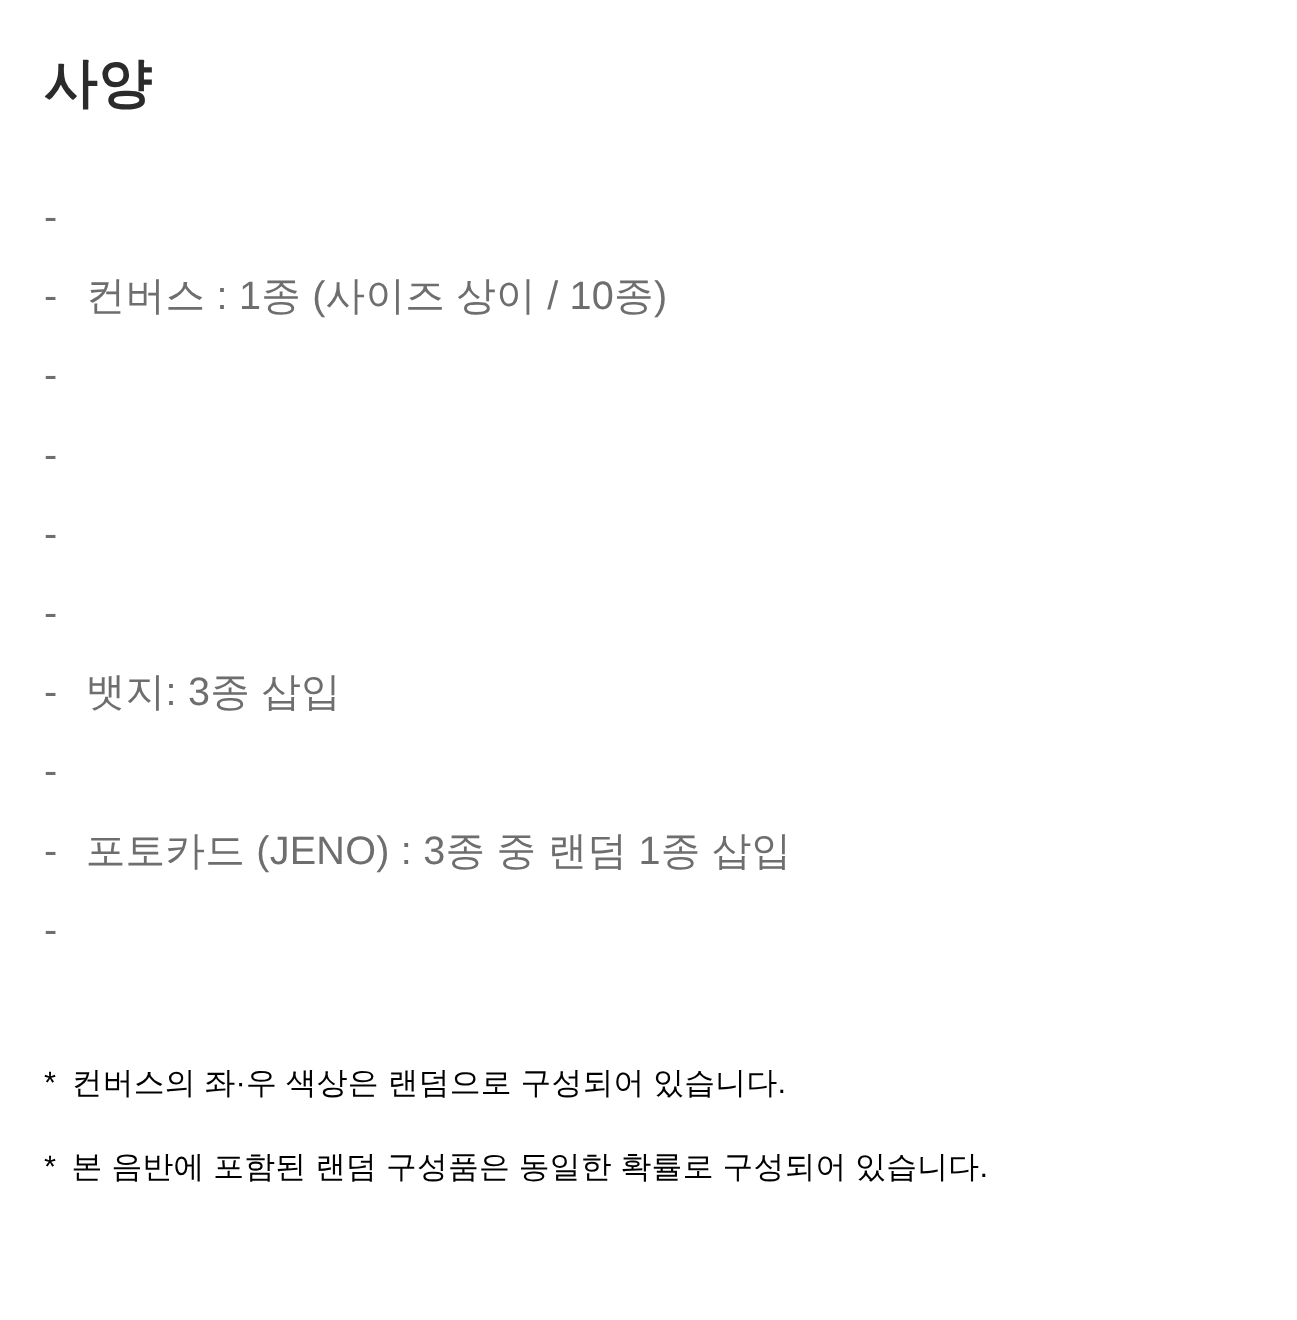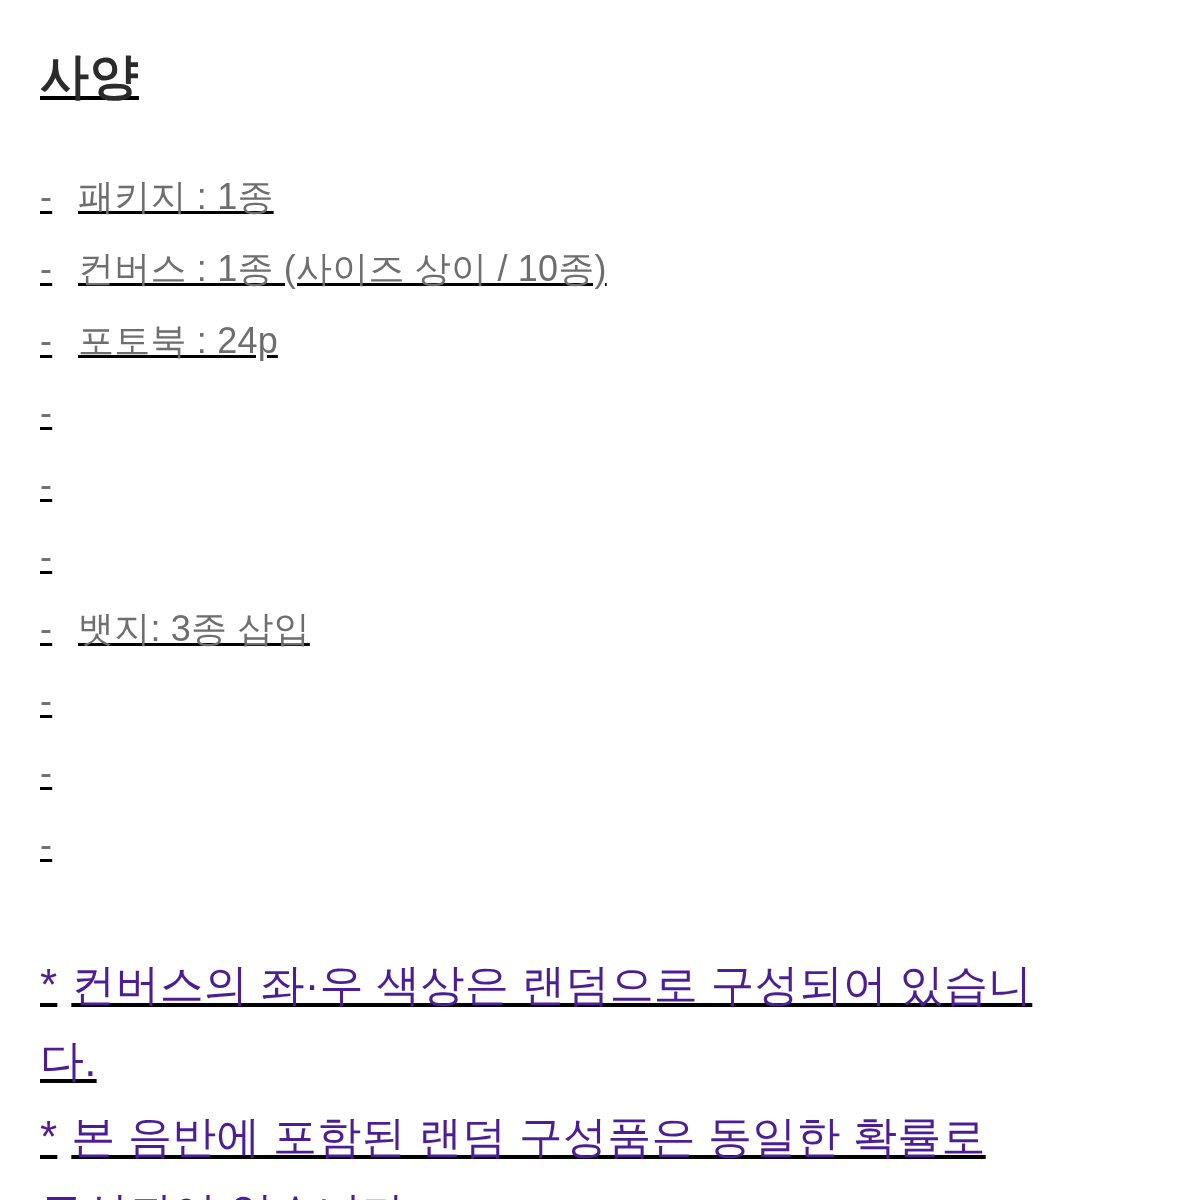--- a/index.html
+++ b/index.html
@@ -7,21 +7,20 @@
     width: 1179px;
     height: 1200px;
     background: #ffffff;
     overflow: hidden;
     font-family: "Liberation Sans", "DejaVu Sans", sans-serif;
   }
   .page {
     width: 1078px;
     height: 1200px;
     padding: 46px 40px 0 40px;
-    text-decoration: underline;
   }
   .title {
     font-size: 49px;
     font-weight: 700;
     color: #2b2b2b;
     line-height: 60px;
     letter-spacing: 0.5px;
   }
   .spec-list {
     margin-top: 55px;
@@ -39,52 +38,50 @@
     display: inline-block;
     width: 38px;
     flex: 0 0 38px;
     color: #6e6e6e;
   }
   .notes {
     margin-top: 66px;
     max-width: 1075px;
   }
   .note-row {
-    font-size: 44px;
-    color: #4c1d95;
+    font-size: 28px;
+    color: #000000;
     line-height: 76px;
     letter-spacing: 0.2px;
   }
   .note-marker {
     display: inline;
     padding-right: 14px;
   }
 </style>
 </head>
 <body>
 
 <div class="page">
 
   <h1 class="title">사양</h1>
 
   <div class="spec-list">
 
     <div class="spec-row">
       <span class="bullet">-</span>
-      <span>패키지 : 1종</span>
     </div>
 
     <div class="spec-row">
       <span class="bullet">-</span>
       <span>컨버스 : 1종 (사이즈 상이 / 10종)</span>
     </div>
 
     <div class="spec-row">
       <span class="bullet">-</span>
-      <span>포토북 : 24p</span>
     </div>
 
     <div class="spec-row">
       <span class="bullet">-</span>
     </div>
 
     <div class="spec-row">
       <span class="bullet">-</span>
     </div>
 
@@ -96,20 +93,21 @@
       <span class="bullet">-</span>
       <span>뱃지: 3종 삽입</span>
     </div>
 
     <div class="spec-row">
       <span class="bullet">-</span>
     </div>
 
     <div class="spec-row">
       <span class="bullet">-</span>
+      <span>포토카드 (JENO) : 3종 중 랜덤 1종 삽입</span>
     </div>
 
     <div class="spec-row">
       <span class="bullet">-</span>
     </div>
 
   </div>
 
   <div class="notes">
 

